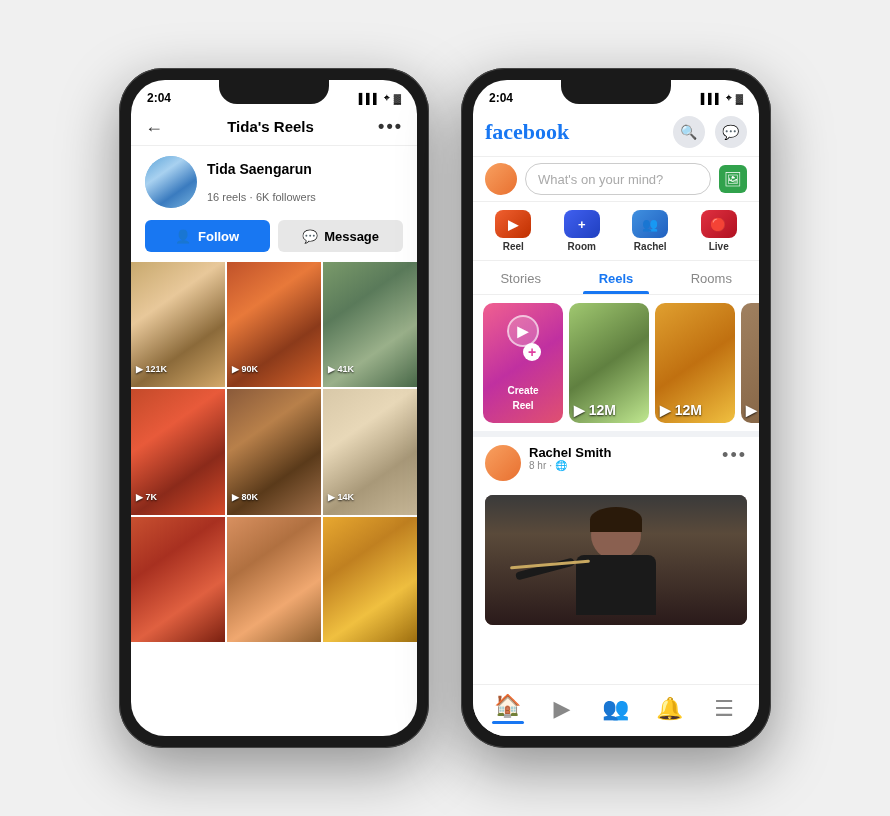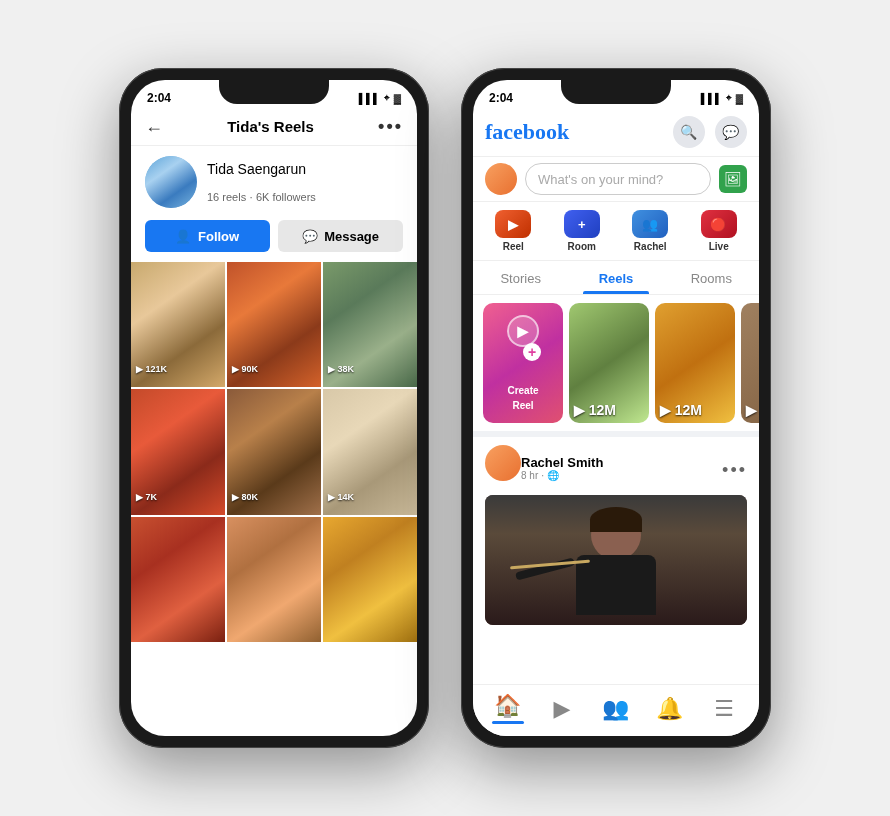--- a/index.html
+++ b/index.html
@@ -86,21 +86,21 @@
     }
     .profile-avatar-img {
       width: 100%;
       height: 100%;
       background: linear-gradient(145deg, #5ba3d8, #a8d1f0, #3a7bbf);
       display: flex;
       align-items: center;
       justify-content: center;
     }
     .profile-info { flex: 1; }
-    .profile-name { font-size: 14px; font-weight: 400; color: #000; }
+    .profile-name { font-size: 14px; font-weight: 700; color: #000; }
     .profile-meta { font-size: 11px; color: #666; margin-top: 14px; }
 
     .profile-actions {
       display: flex;
       gap: 8px;
       padding: 4px 14px 10px;
     }
     .btn-follow {
       flex: 1;
       height: 32px;
@@ -335,21 +335,22 @@
     .reel-bg-green { background: linear-gradient(145deg, #a0c870, #608040, #c0e890); }
     .reel-bg-orange { background: linear-gradient(145deg, #e0a030, #c07010, #f0c040); }
     .reel-bg-partial { background: linear-gradient(145deg, #a08060, #806040); }
 
     .fb-post-section {
       padding: 8px 12px 4px;
       border-top: 6px solid #f0f2f5;
     }
     .fb-post-author {
       display: flex;
-      align-items: flex-end;
+      align-items: flex-start;
+      gap: 8px;
       margin-bottom: 14px;
     }
     .fb-author-avatar {
       width: 36px;
       height: 36px;
       border-radius: 50%;
       background: linear-gradient(135deg, #f8a060, #e87030);
       flex-shrink: 0;
     }
     .fb-author-name { font-size: 13px; font-weight: 700; }
@@ -451,21 +452,21 @@
     </div>
 
     <div class="reels-grid">
       <div class="reel-thumb food-1">
         <div class="reel-count">▶ 121K</div>
       </div>
       <div class="reel-thumb food-2">
         <div class="reel-count">▶ 90K</div>
       </div>
       <div class="reel-thumb food-3">
-        <div class="reel-count">▶ 38K</div>
+        <div class="reel-count">▶ 41K</div>
       </div>
       <div class="reel-thumb food-4">
         <div class="reel-count">▶ 7K</div>
       </div>
       <div class="reel-thumb food-5">
         <div class="reel-count">▶ 80K</div>
       </div>
       <div class="reel-thumb food-6">
         <div class="reel-count">▶ 14K</div>
       </div>

